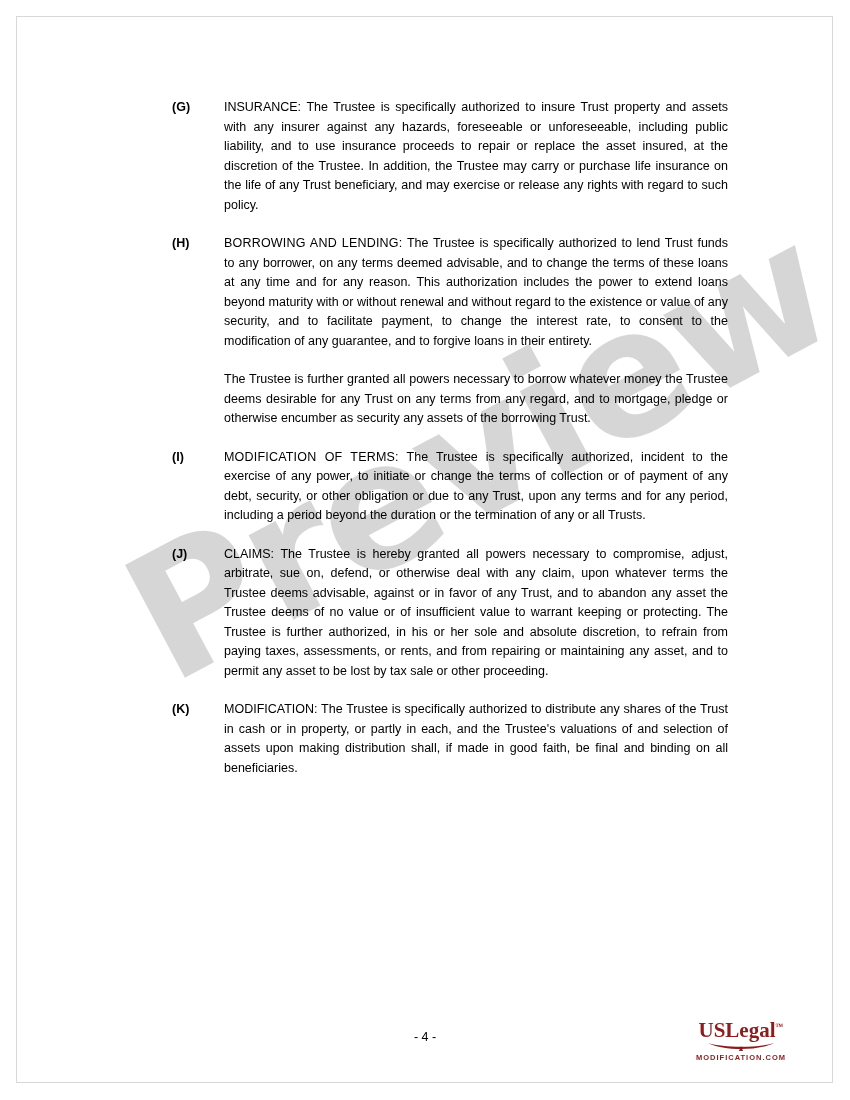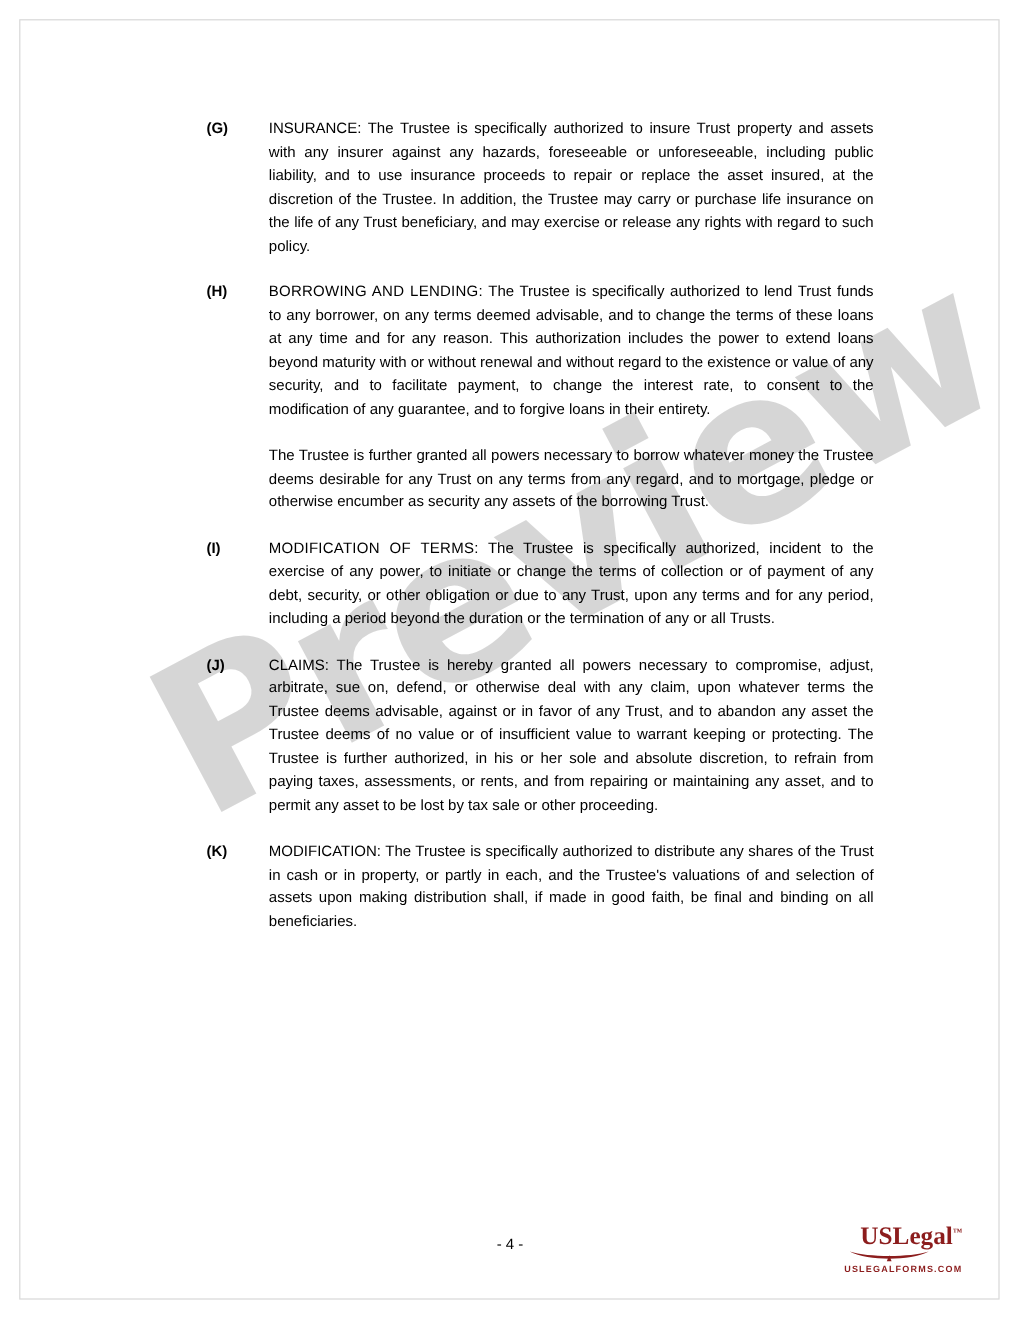--- a/index.html
+++ b/index.html
@@ -102,21 +102,21 @@
     width: 850px;
     text-align: center;
     font-size: 12.5px;
     color: #000;
   }
   .logo {
     position: absolute;
     right: 48px;
     top: 1016px;
     width: 122px;
-    text-align: right;
+    text-align: center;
   }
   .logo-main {
     font-family: "Liberation Serif", serif;
     font-size: 21px;
     font-weight: bold;
     color: #8c1d1d;
     letter-spacing: 0px;
     line-height: 22px;
     white-space: nowrap;
   }
@@ -196,16 +196,16 @@
   <div class="page-number">- 4 -</div>
 
   <div class="logo">
     <div class="logo-main">
       <span class="us">US</span><span class="legal">Legal</span><span class="logo-tm">™</span>
     </div>
     <svg class="logo-swoosh" width="70" height="10" viewBox="0 0 70 10">
       <path d="M2 1 C 18 9, 52 9, 68 1 C 52 6, 18 6, 2 1 Z" fill="#8c1d1d"></path>
       <path d="M35 4 L 37 9 L 33 9 Z" fill="#8c1d1d"></path>
     </svg>
-    <div class="logo-sub">USLEGALFORMS.COM</div>
+    <div class="logo-sub">MODIFICATION.COM</div>
   </div>
 
 </div>
 
 </body></html>

